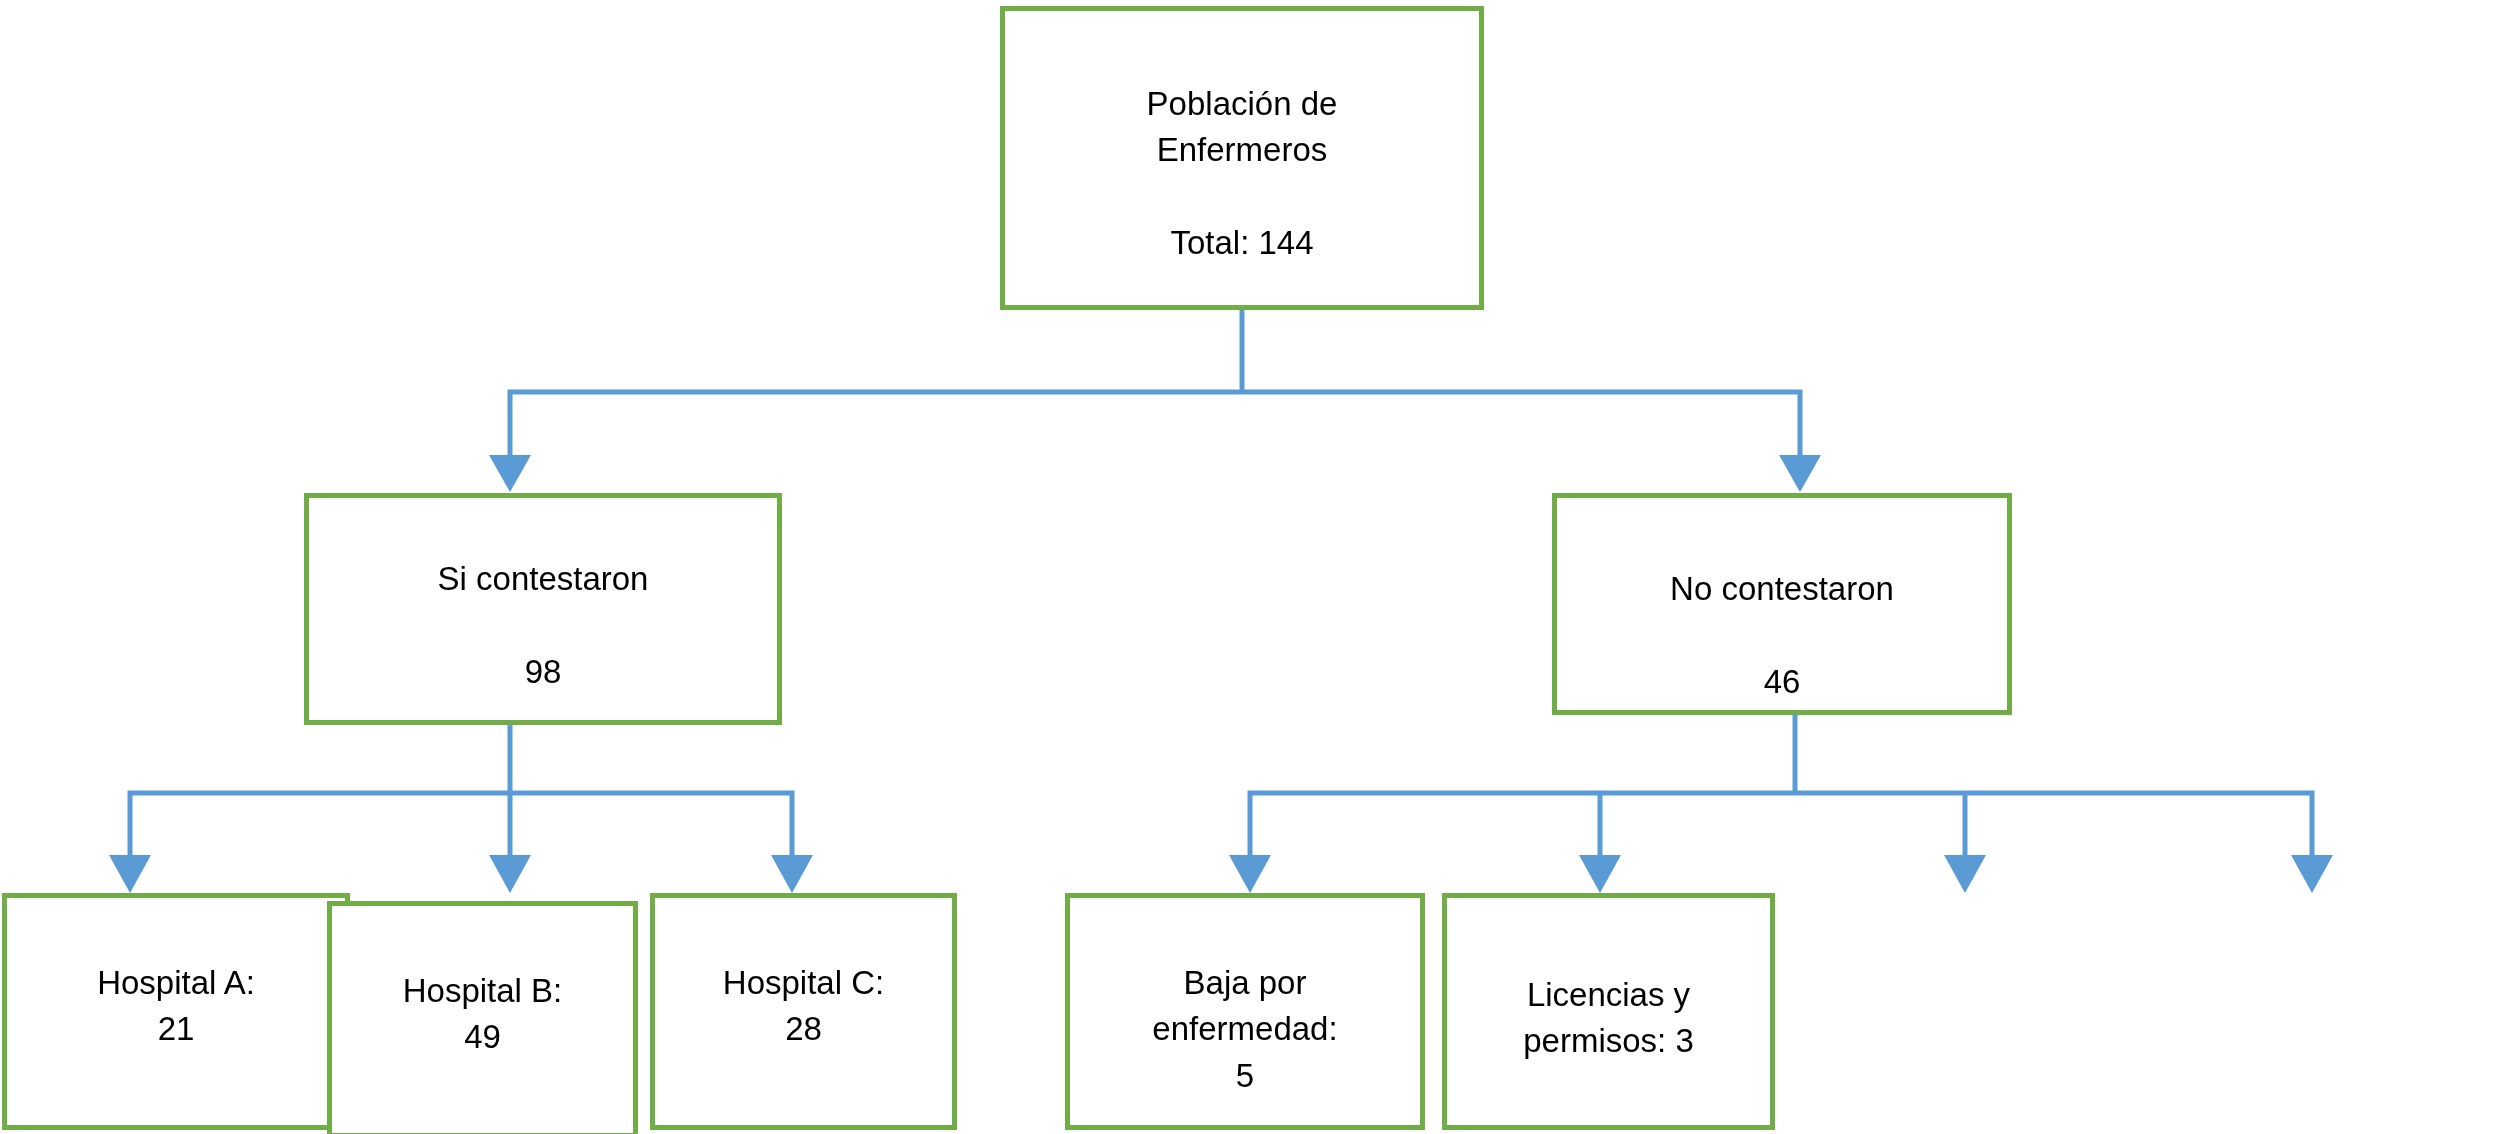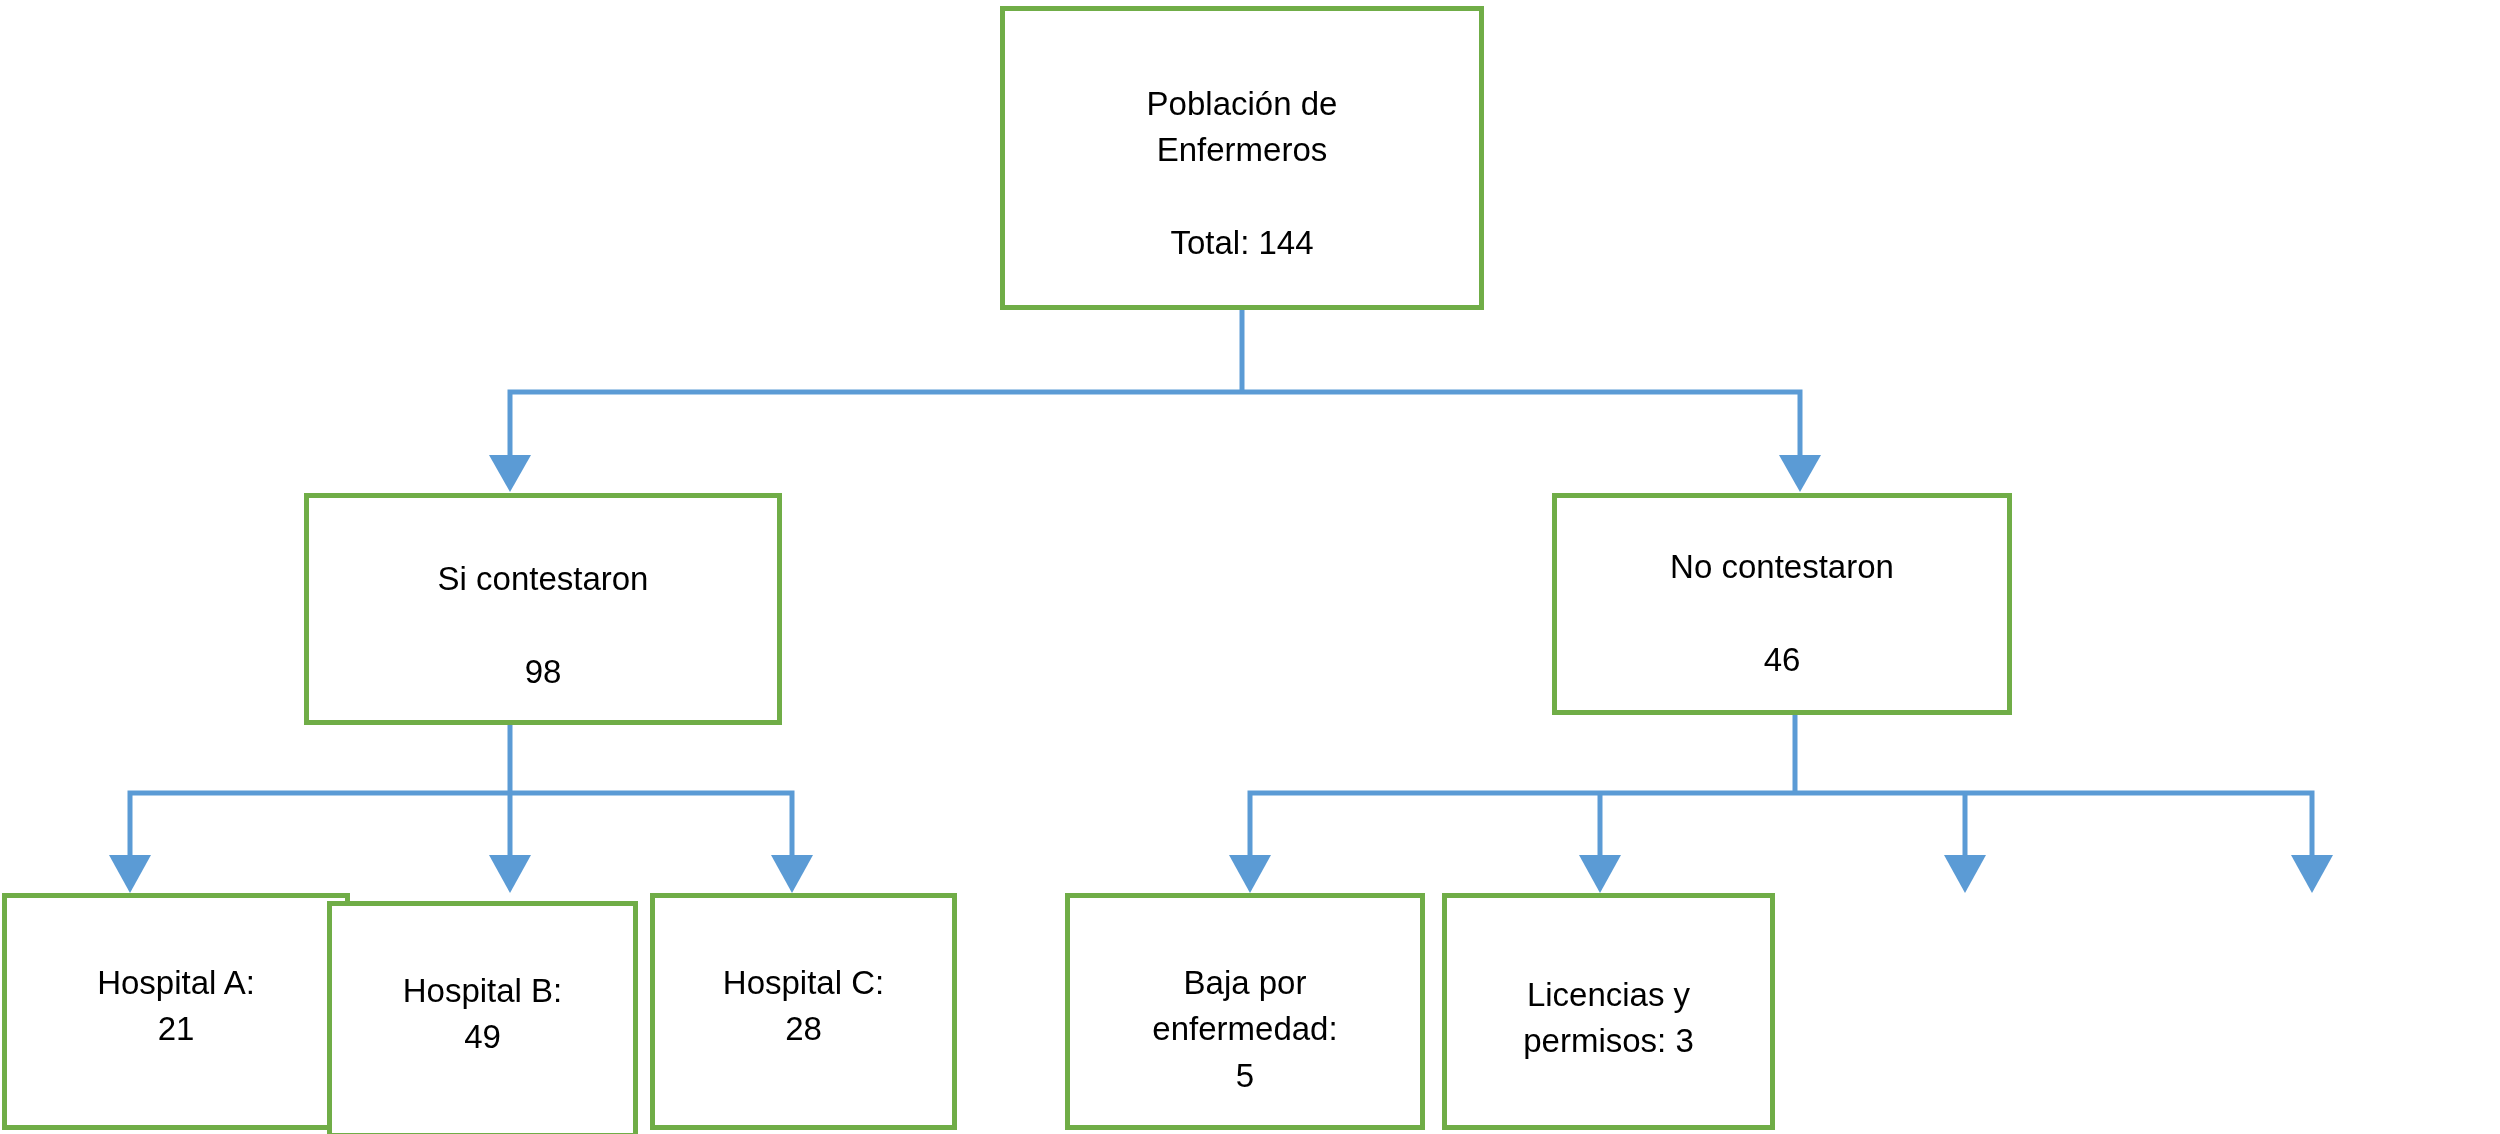--- a/index.html
+++ b/index.html
@@ -23,21 +23,21 @@
   .node{
     position:absolute;box-sizing:border-box;
     border:5px solid var(--green);
     background:#fff;
     text-align:center;
     font-size:33px;line-height:1.4;
     white-space:pre-line;
   }
   .n-root  {left:1000px;top:6px;  width:484px;height:304px;padding-top:24px;}
   .n-si    {left:304px; top:493px;width:478px;height:232px;padding-top:12px;}
-  .n-no    {left:1552px;top:493px;width:460px;height:222px;}
+  .n-no    {left:1552px;top:493px;width:460px;height:222px;padding-top:22px;}
   .n-ha    {left:2px;   top:893px;width:348px;height:237px;padding-top:16px;}
   .n-hb    {left:327px; top:893px;width:311px;height:237px;padding-top:16px;margin-top:8px;}
   .n-hc    {left:650px; top:893px;width:307px;height:237px;padding-top:16px;}
   .n-baja  {left:1065px;top:893px;width:360px;height:237px;padding-top:16px;}
   .n-lic   {left:1442px;top:893px;width:333px;height:237px;padding-top:28px;}
   .n-llevar{left:1785px;top:893px;width:362px;height:237px;padding-top:16px;}
   .n-vol   {left:2162px;top:893px;width:336px;height:237px;padding-top:16px;}
 </style>
 </head>
 <body>

